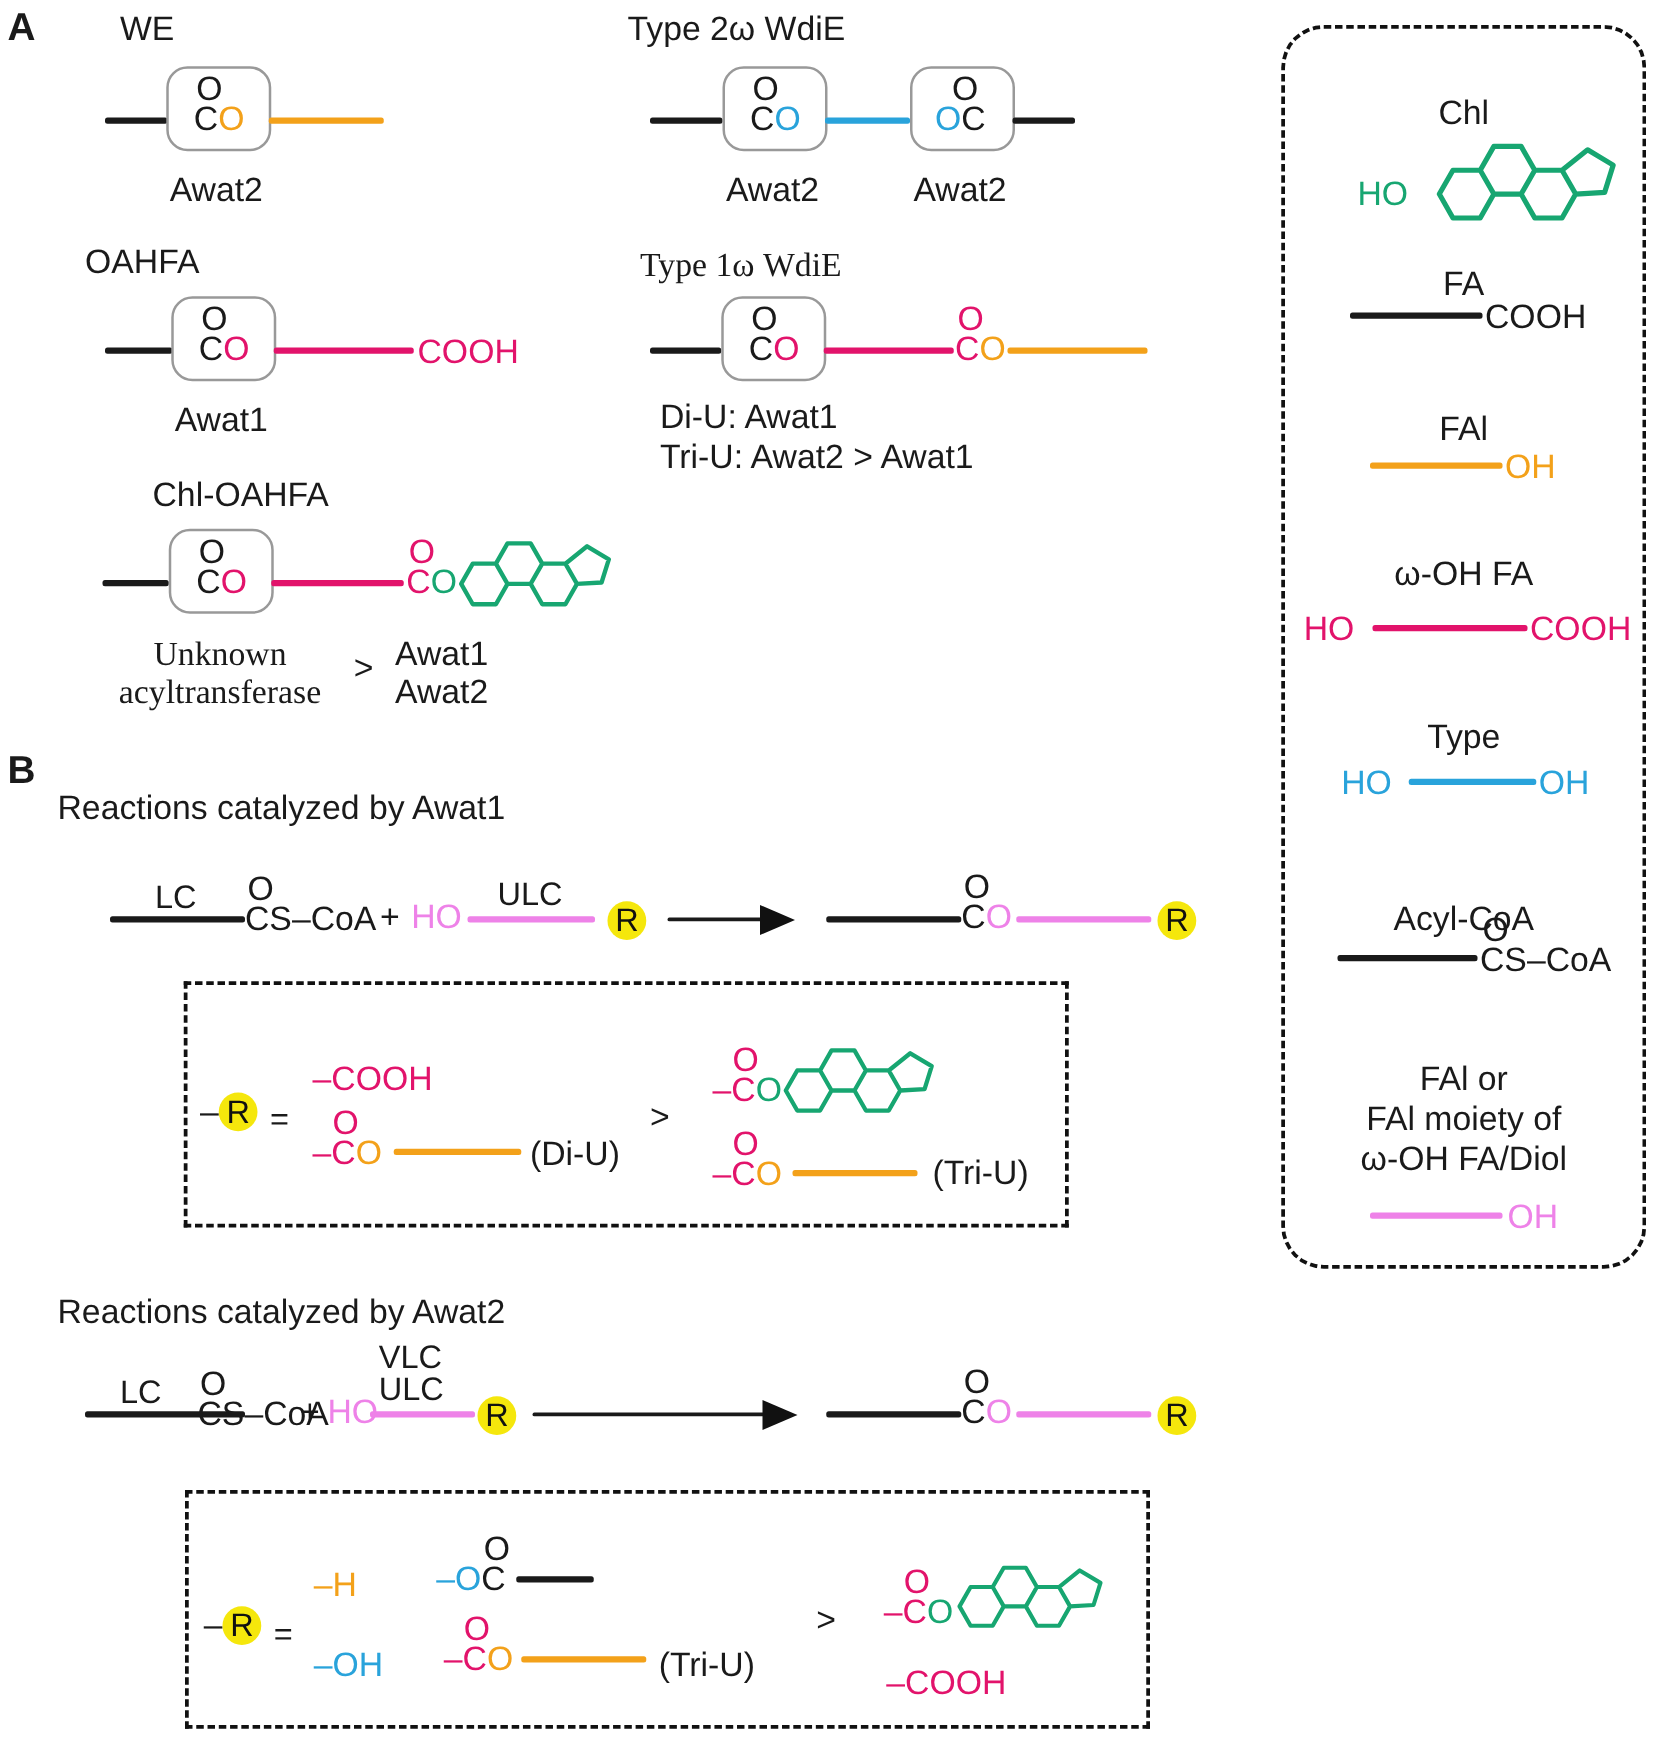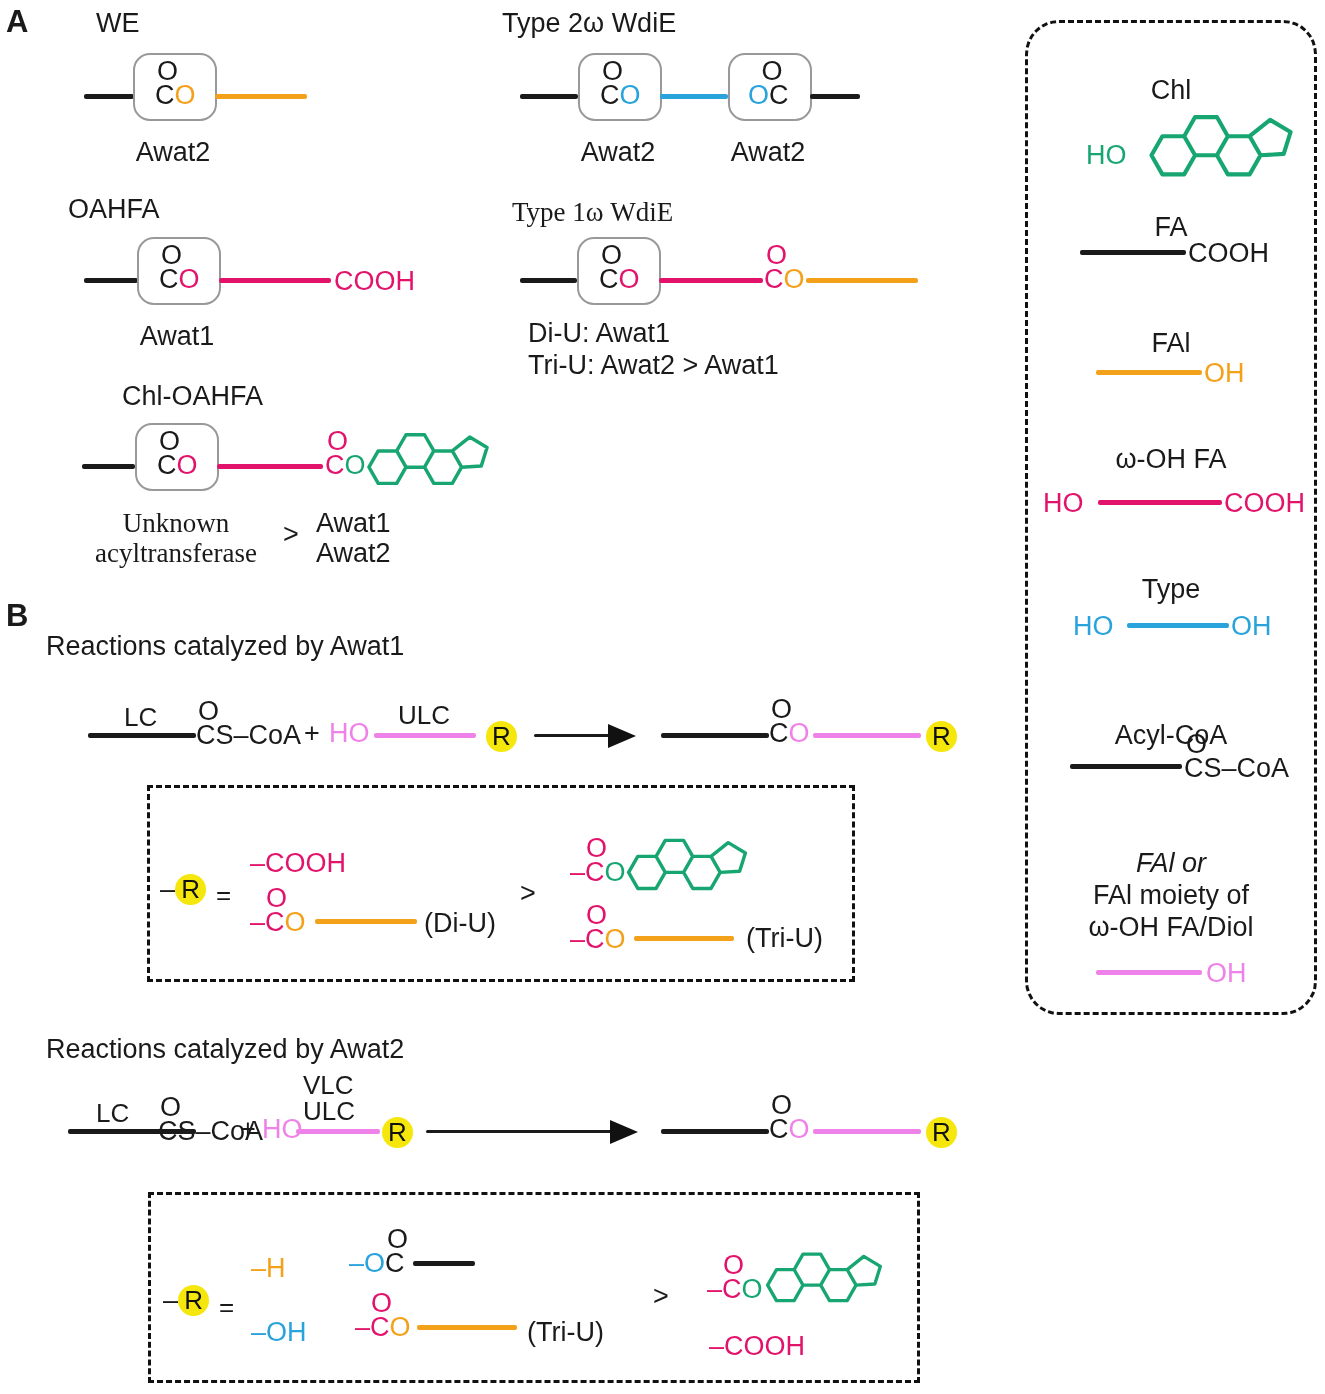--- a/index.html
+++ b/index.html
@@ -262,17 +262,17 @@
 <div class="hl bg-blue" style="left:1127px;top:623px;width:102px;"></div>
 <div class="t blue" style="left:1231px;top:611px;">OH</div>
 
 <div class="t ctr" style="left:1025px;top:720px;width:292px;">Acyl-CoA</div>
 <div class="vg" style="left:1184px;top:732px;">
   <span class="r1 ml2 black">O</span>
   <span class="black">CS–CoA</span>
 </div>
 <div class="hl bg-black" style="left:1070px;top:764px;width:112px;"></div>
 
-<div class="t ctr" style="left:1025px;top:848px;width:292px;font-style:italic;">FAl or</div>
+<div class="t ctr" style="left:1025px;top:848px;width:292px;">FAl or</div>
 <div class="t ctr" style="left:1025px;top:880px;width:292px;">FAl moiety of</div>
 <div class="t ctr" style="left:1025px;top:912px;width:292px;">ω-OH FA/Diol</div>
 <div class="hl bg-violet" style="left:1096px;top:970px;width:106px;"></div>
 <div class="t violet" style="left:1206px;top:958px;">OH</div>
 
 </body></html>

